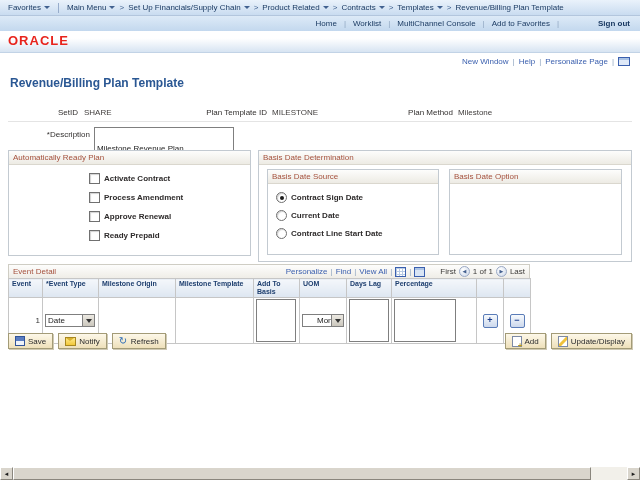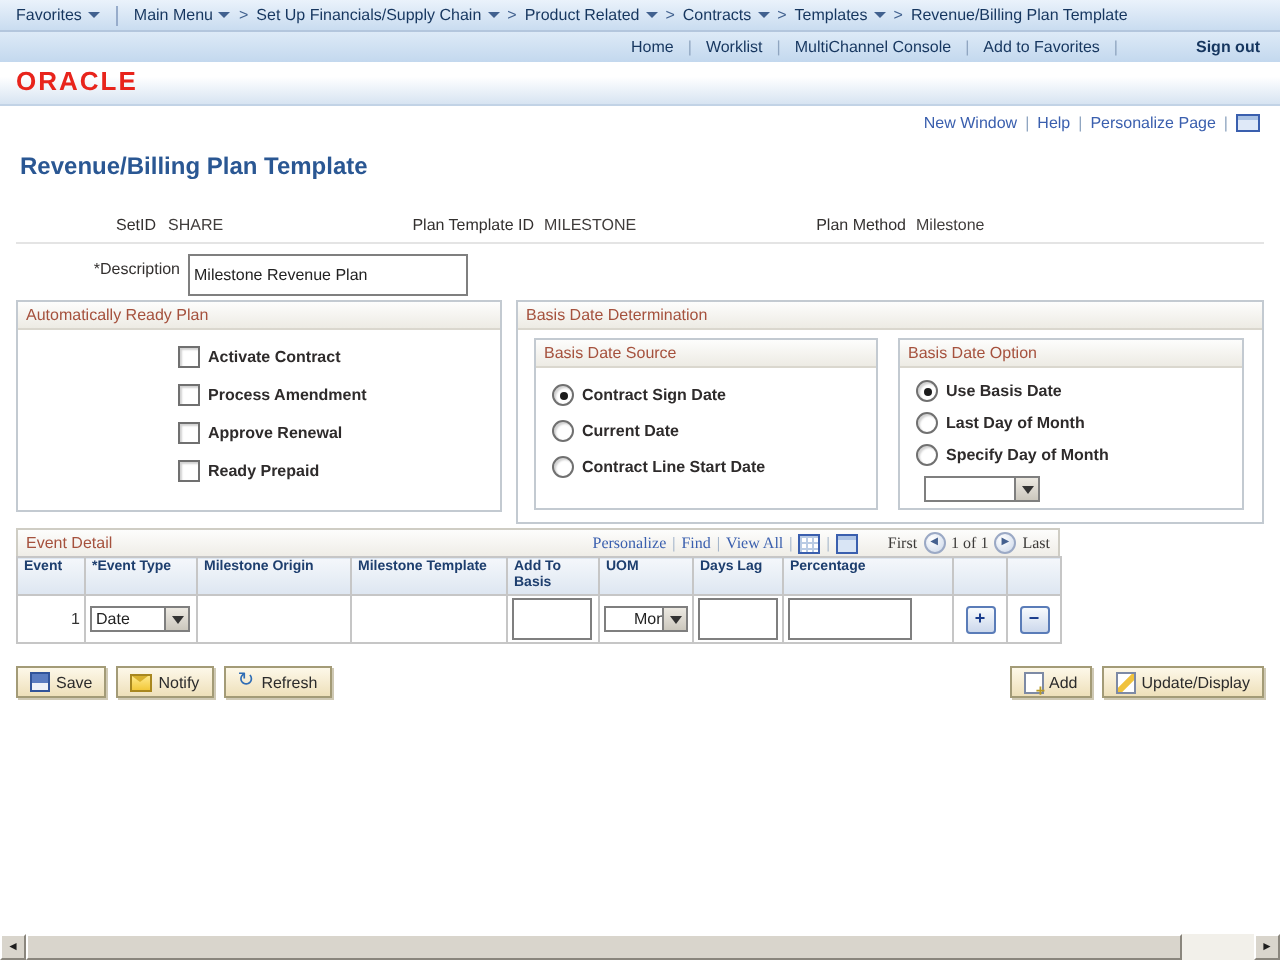--- a/index.html
+++ b/index.html
@@ -38,21 +38,21 @@
     box-shadow:inset 0 2px 0 #a9c2e4;display:inline-block;}
 
   .ptitle{position:absolute;left:10px;top:76px;font-size:12px;font-weight:bold;color:#2a5793;}
 
   
   .f{position:absolute;font-size:8px;}
   .lbl{font-weight:normal;color:#33302f;}
   .val{color:#403d3c;}
   .hline{position:absolute;left:8px;width:624px;top:121px;border-top:1px solid #e4e4e4;}
   .tinput{border:1px solid #7f7f7f;height:11px;font-size:8px;font-family:"Liberation Sans",sans-serif;
-    padding:4px 2px;background:#fff;color:#222;box-sizing:content-box;}
+    padding:15px 2px;background:#fff;color:#222;box-sizing:content-box;}
 
   
   .groupbox{position:absolute;border:1px solid #c3cad1;background:#fff;box-sizing:border-box;}
   .gb-head{height:13px;line-height:13px;padding:0 4px;font-size:8px;color:#a5513d;
     background:linear-gradient(#fdfdfc,#edebe4);border-bottom:1px solid #dad7ce;white-space:nowrap;}
   .chkcol{display:flex;flex-direction:column;gap:8px;padding:8px 0 0 80px;}
   .radcol{display:flex;flex-direction:column;gap:7px;padding:8px 0 0 8px;}
   .optrow{display:flex;align-items:center;gap:4px;font-size:8px;font-weight:bold;color:#2e2b2b;}
   .checkbox{width:9px;height:9px;border:1px solid #707070;background:#fff;flex:0 0 auto;
     box-shadow:inset 1px 1px 1px rgba(0,0,0,.18);}
@@ -69,21 +69,21 @@
   .combo .cbtn{width:11px;background:linear-gradient(#ece9e2,#cbc7bd);border-left:1px solid #7f7f7f;
     display:flex;align-items:center;justify-content:center;}
   .combo .cbtn::after{content:"";border-left:3px solid transparent;border-right:3px solid transparent;
     border-top:4px solid #333;}
 
   
   .gridwrap{position:absolute;left:8px;top:264px;width:522px;}
   .grid-toolbar{display:flex;align-items:center;height:14px;border:1px solid #cfcdc4;border-bottom:none;
     background:linear-gradient(#fdfdfc,#efede7);font-size:8px;padding:0 4px;box-sizing:border-box;}
   .gt-title{color:#a5513d;}
-  .gt-links{margin-left:auto;display:flex;align-items:center;gap:3px;color:#3a5fae;font-family:Liberation Serif, serif;}
+  .gt-links{margin-left:auto;display:flex;align-items:center;gap:3px;color:#3a5fae;}
   .gpipe{color:#8fa5c0;}
   .dl-icon{width:9px;height:8px;border:1px solid #3a5fae;background:#fff;display:inline-block;
     background-image:linear-gradient(#b9cbe4 1px,transparent 1px),linear-gradient(90deg,#b9cbe4 1px,transparent 1px);
     background-size:3px 3px;}
   .grid2-icon{width:9px;height:8px;border:1px solid #3a5fae;background:#d9e5f5;display:inline-block;
     box-shadow:inset 0 2px 0 #aec5e6;}
   .pager{display:flex;align-items:center;gap:3px;color:#3c3a38;margin-left:12px;}
   .pager-arrow{width:9px;height:9px;border-radius:50%;border:1px solid #9ba9c5;
     background:radial-gradient(circle at 35% 30%,#ffffff,#ccd8ea);display:inline-flex;
     align-items:center;justify-content:center;font-size:5px;color:#44608f;line-height:1;}
@@ -246,38 +246,20 @@
         </label>
         <label class="optrow">
           <span class="radio"></span>
           <span>Contract Line Start Date</span>
         </label>
       </div>
     </div>
 
     <div class="groupbox" style="left:190px;top:18px;width:173px;height:86px;">
       <div class="gb-head">Basis Date Option</div>
-      <div class="radcol" style="gap:5px;padding-top:6px;">
-        <label class="optrow">
-          <span class="radio selected"></span>
-          <span>Use Basis Date</span>
-        </label>
-        <label class="optrow">
-          <span class="radio"></span>
-          <span>Last Day of Month</span>
-        </label>
-        <label class="optrow">
-          <span class="radio"></span>
-          <span>Specify Day of Month</span>
-        </label>
-        <span class="combo" style="width:58px;margin-left:4px;">
-          <span class="ctext"></span>
-          <span class="cbtn"></span>
-        </span>
-      </div>
     </div>
   </div>
 
   <div class="gridwrap">
     <div class="grid-toolbar">
       <span class="gt-title">Event Detail</span>
       <span class="gt-links">
         <a>Personalize</a>
         <span class="gpipe">|</span>
         <a>Find</a>

